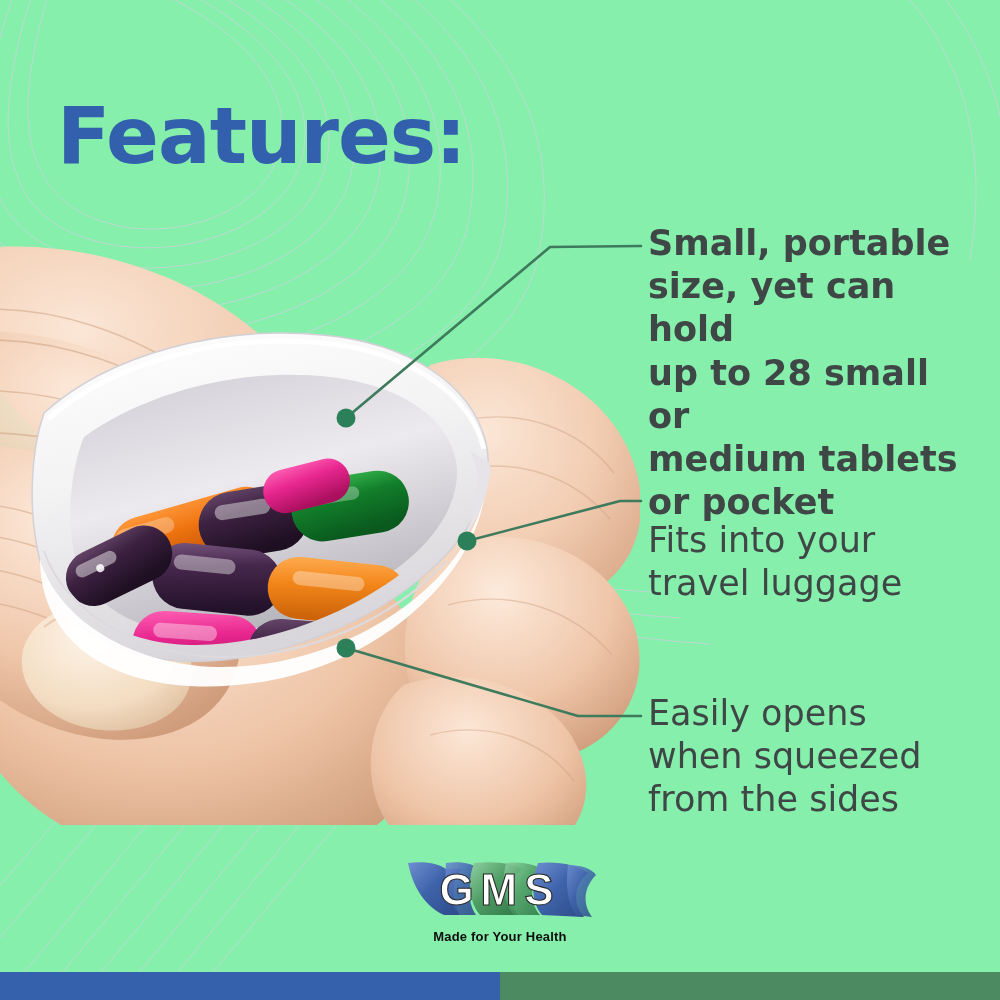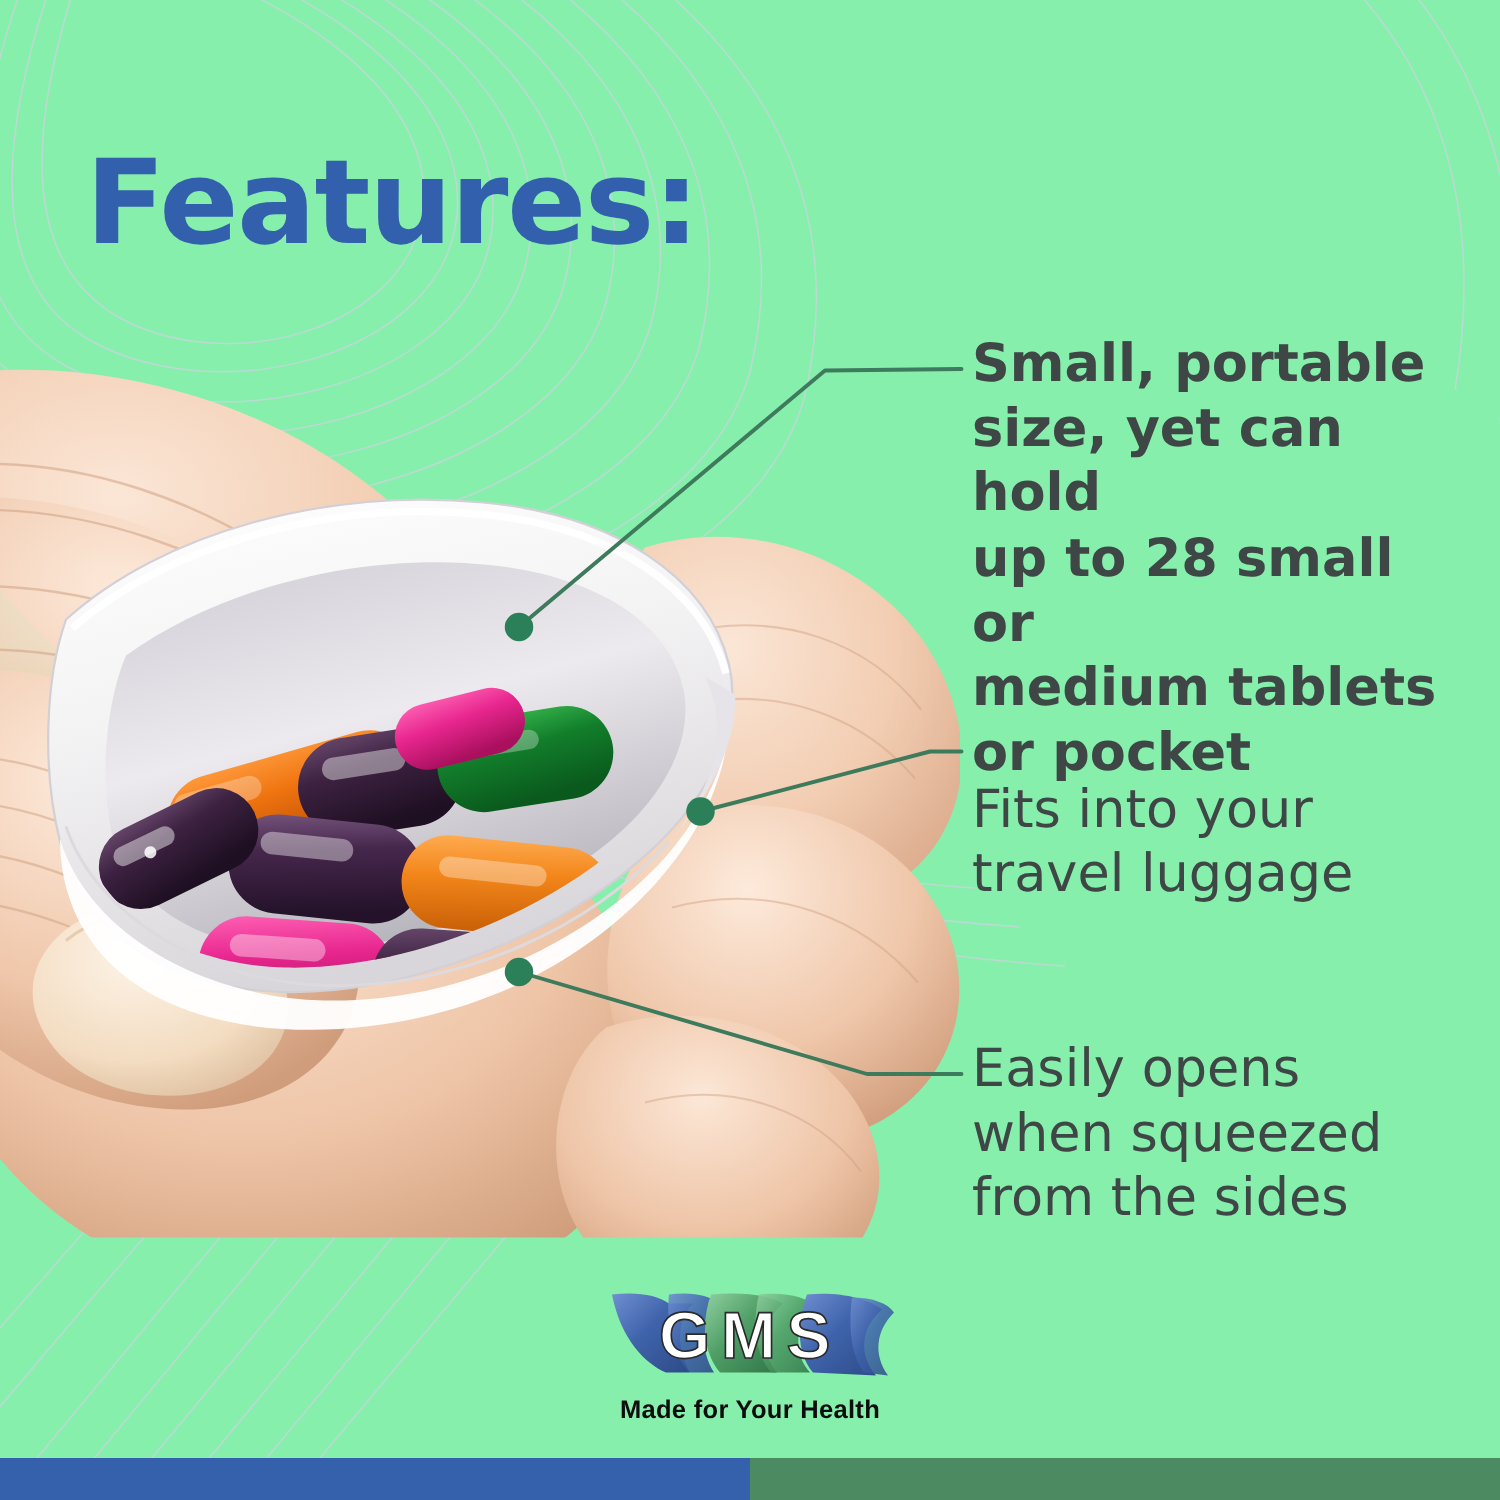--- a/index.html
+++ b/index.html
@@ -81,21 +81,21 @@
     height: 98px;
     text-align: center;
   }
   .logo-mark {
     position: relative;
     width: 196px;
     height: 70px;
   }
   .logo-tagline {
     margin-top: 2px;
-    font-size: 17px;
+    font-size: 13px;
     font-weight: bold;
     color: #0d0d0d;
     letter-spacing: .2px;
     font-family: "Liberation Sans", sans-serif;
     white-space: nowrap;
   }
 
   
   .bottom-bar {
     position: absolute;

